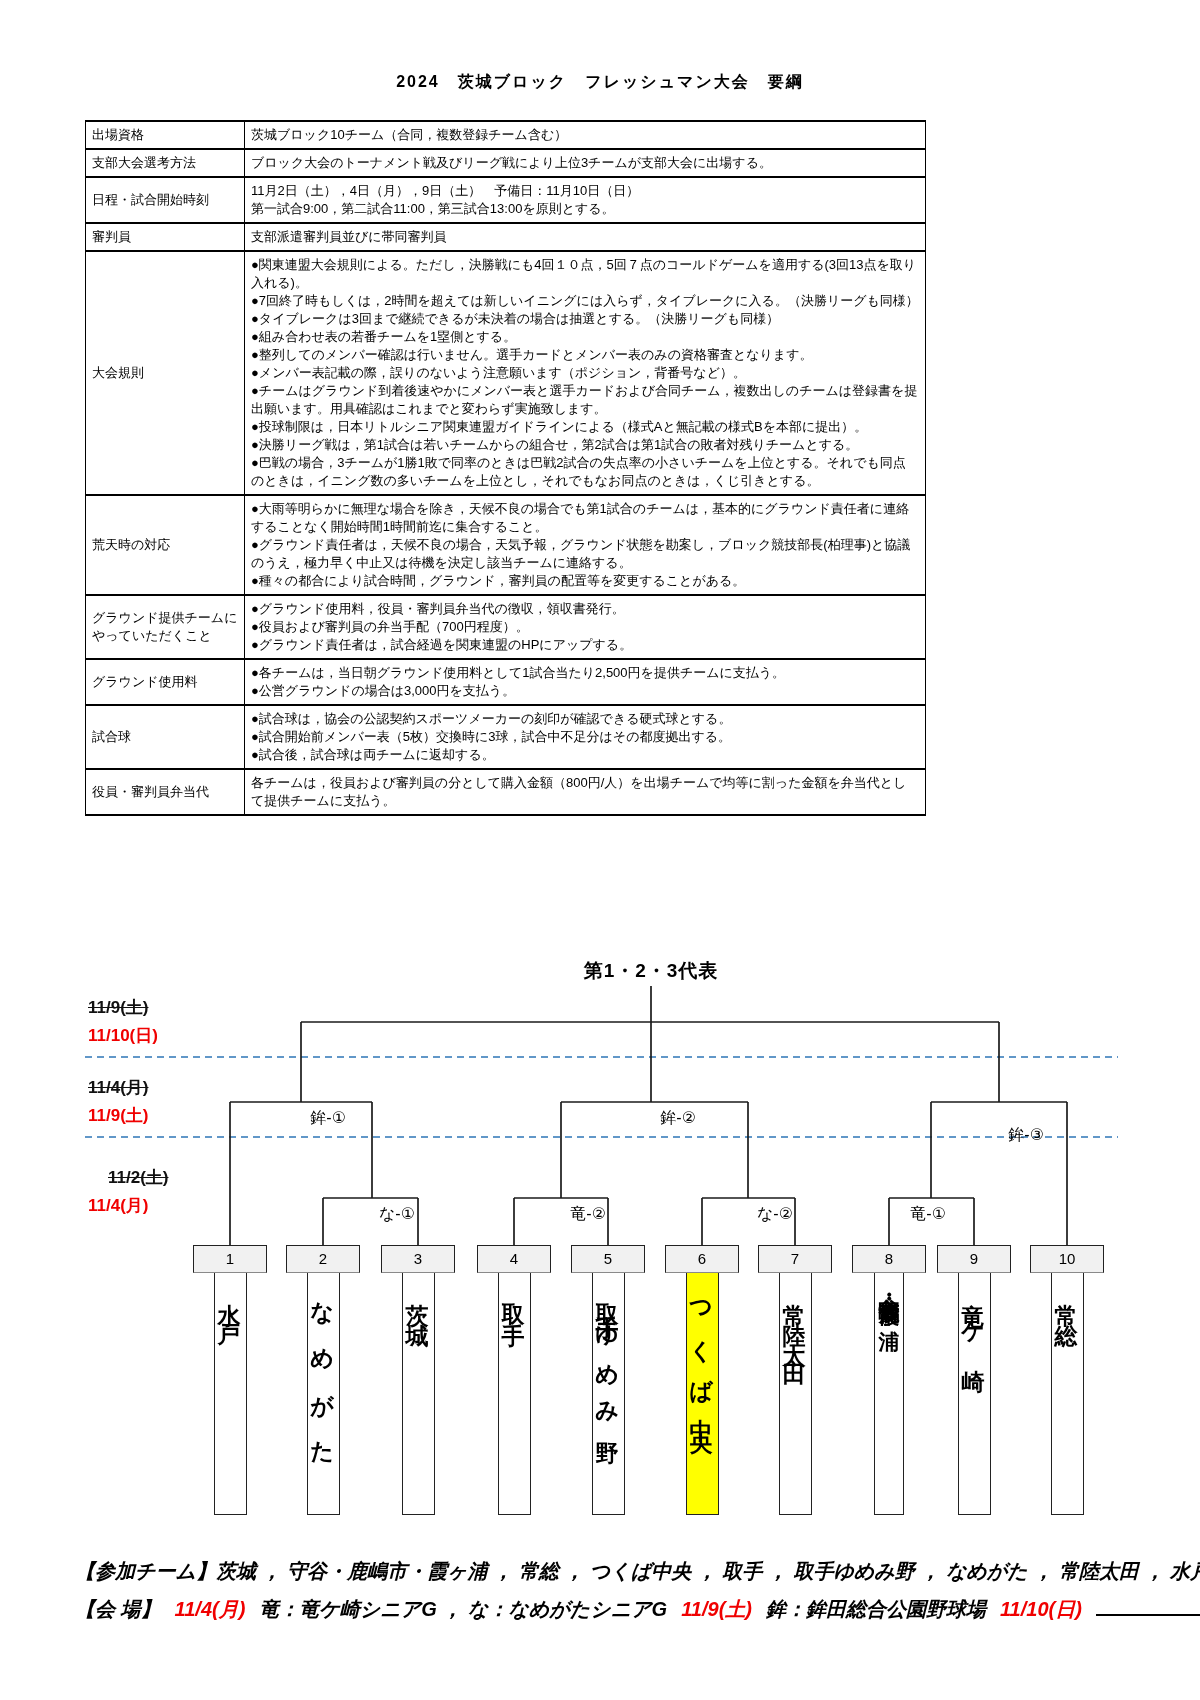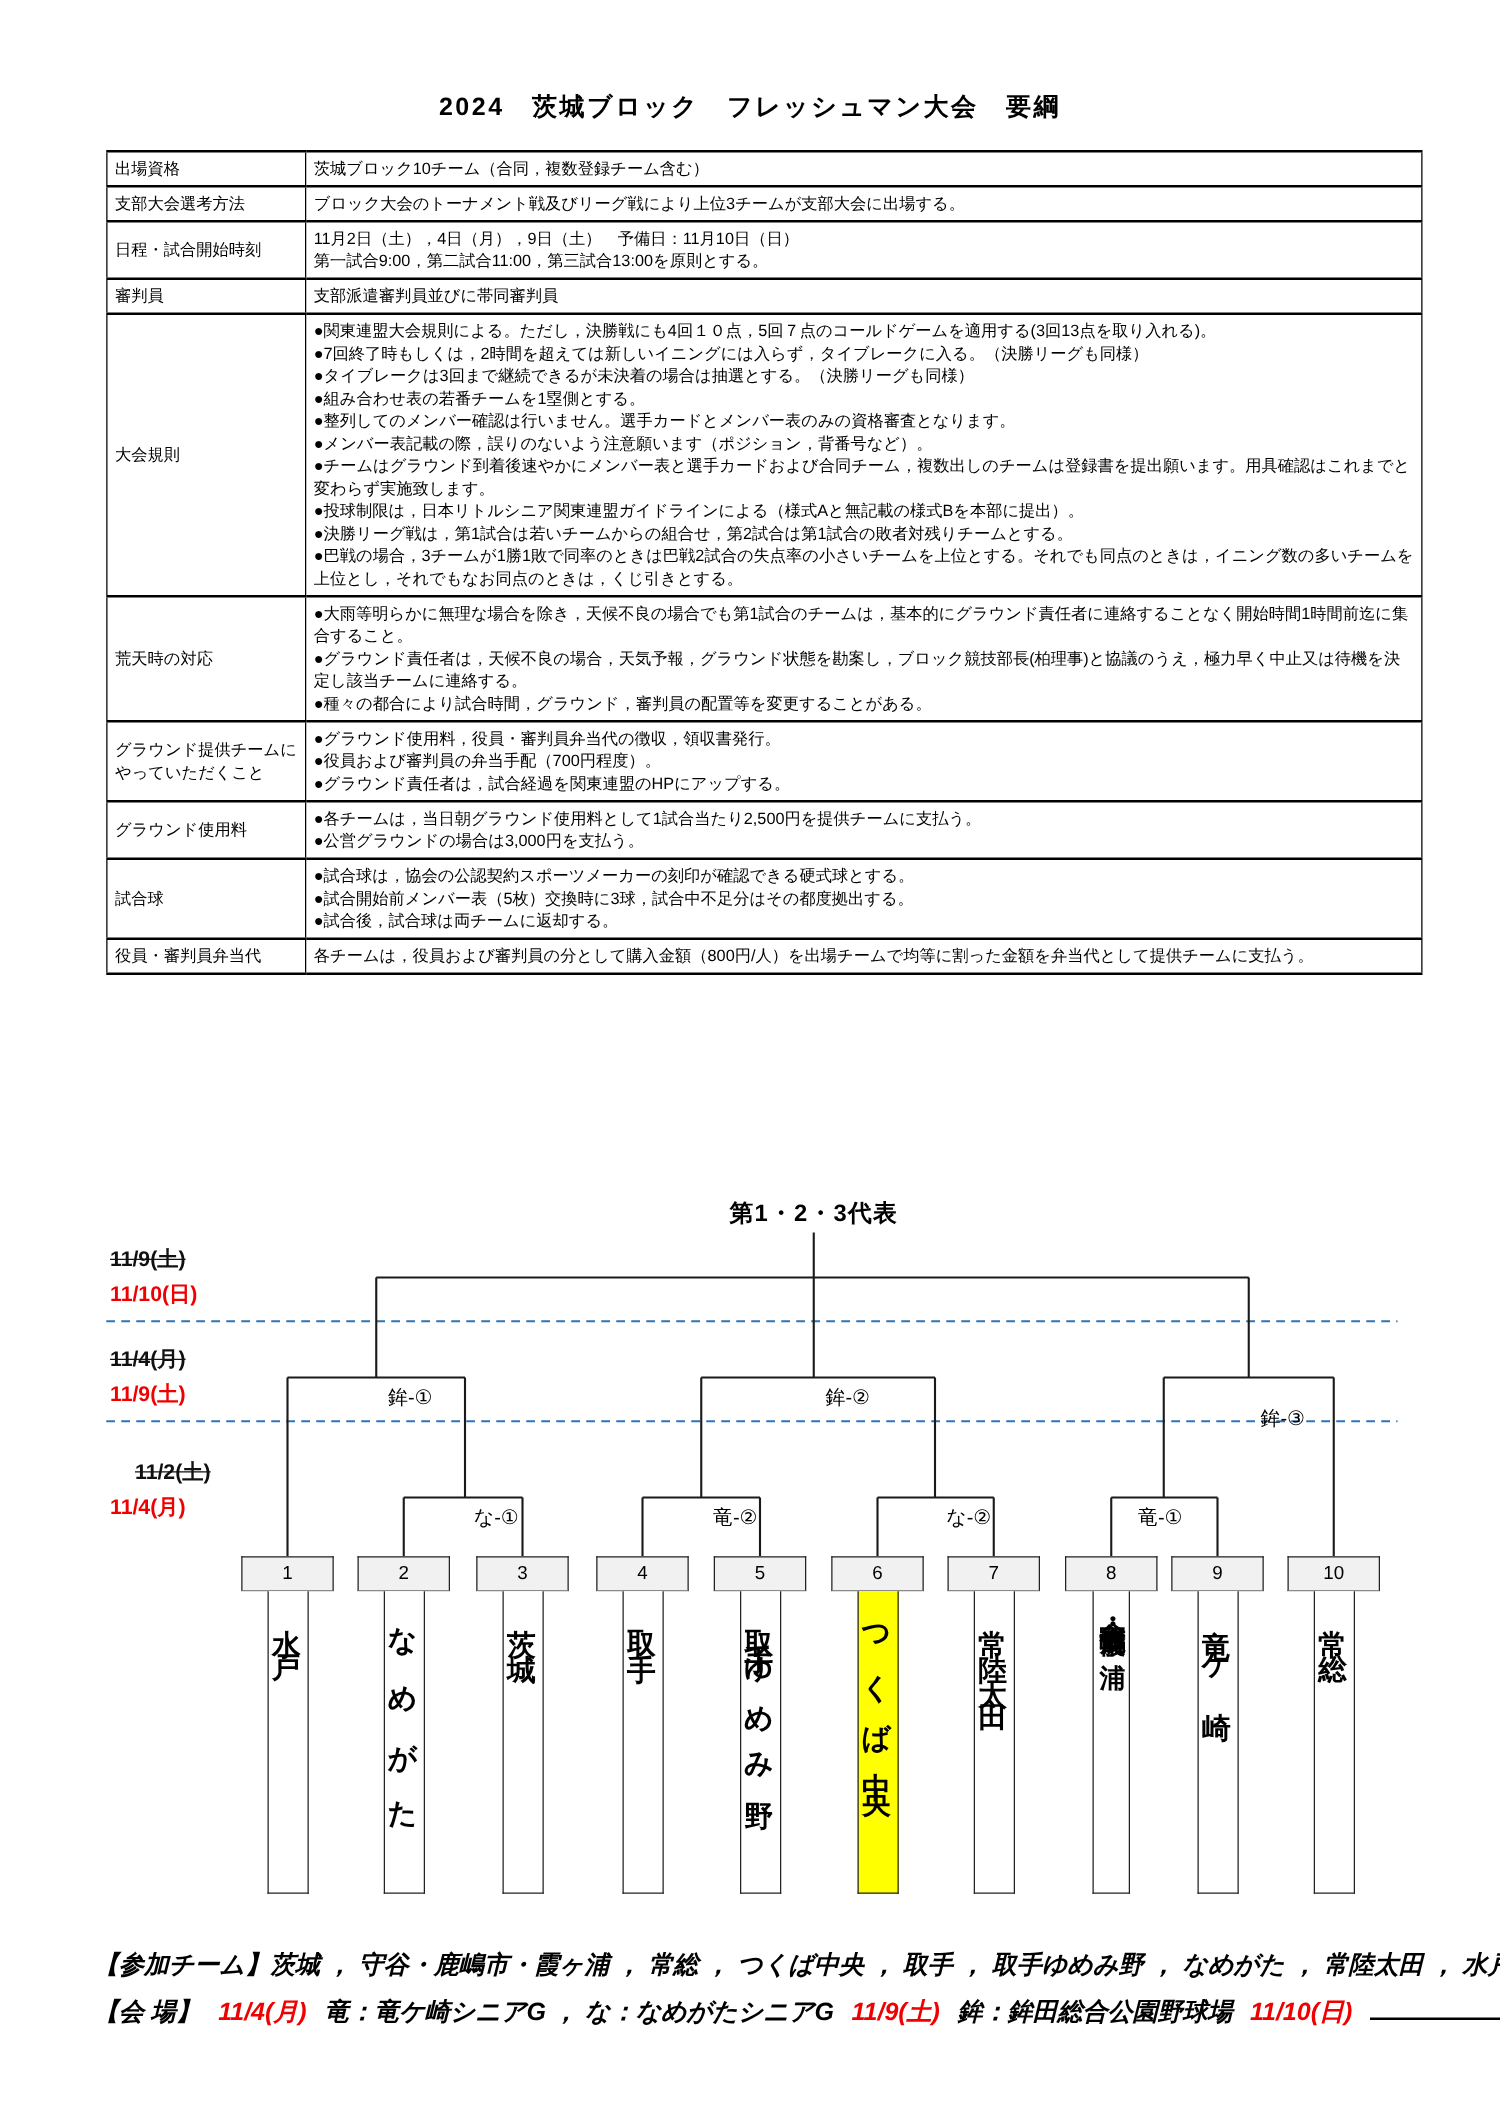--- a/index.html
+++ b/index.html
@@ -4,25 +4,25 @@
 <title>2024 茨城ブロック フレッシュマン大会 要綱</title>
 <style>
   html,body{margin:0;padding:0;background:#fff;}
   .page{
     position:relative;width:1200px;height:1700px;margin:0 auto;background:#fff;
     font-family:"Liberation Sans","DejaVu Sans",sans-serif;color:#000;overflow:hidden;
   }
   
   .doc-title{
     position:absolute;top:72px;left:0;width:1200px;text-align:center;
-    font-size:20px;font-weight:bold;letter-spacing:2px;
+    font-size:16px;font-weight:bold;letter-spacing:2px;
   }
   
   .rules-table{
-    position:absolute;top:120px;left:85px;width:1053px;
+    position:absolute;top:120px;left:85px;width:841px;
     border-collapse:collapse;table-layout:fixed;
   }
   .rules-table td{
     border:1px solid #000;vertical-align:middle;
     font-size:13px;line-height:18px;padding:4px 6px;
   }
   .rules-table tr td{border-top-width:2px;border-bottom-width:2px;}
   .rules-table .label-cell{width:146px;border-right-width:1px;}
   .rules-table .content-cell div{white-space:normal;}
   

